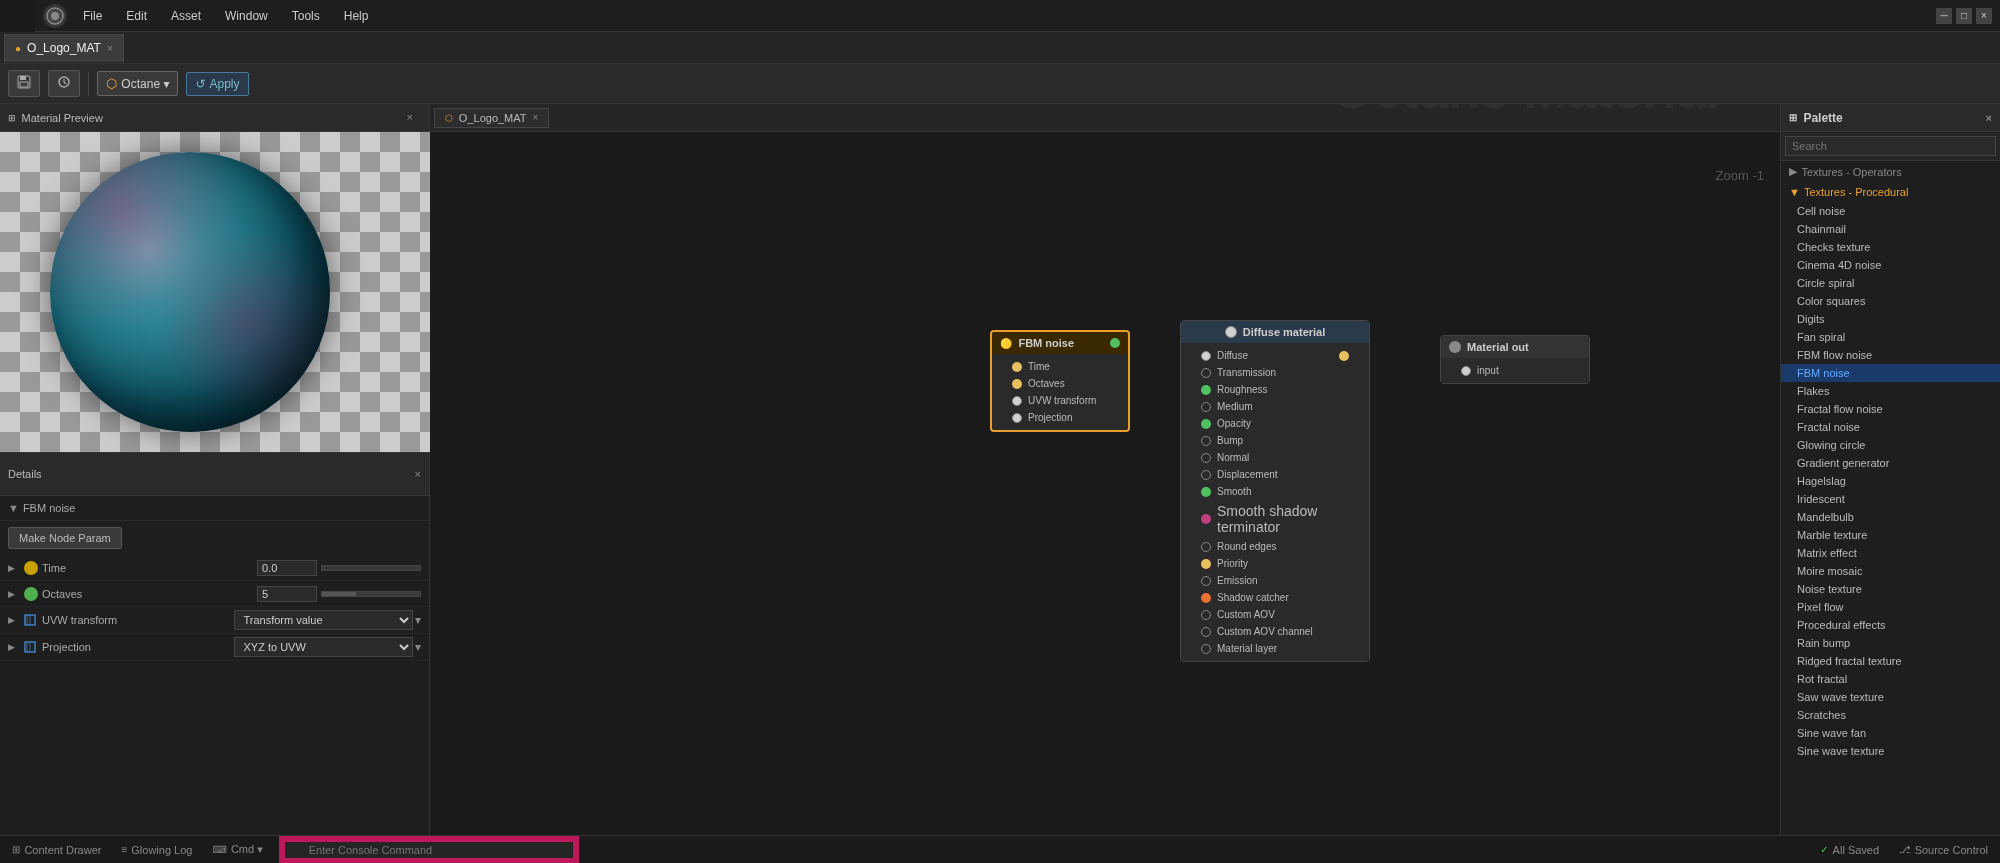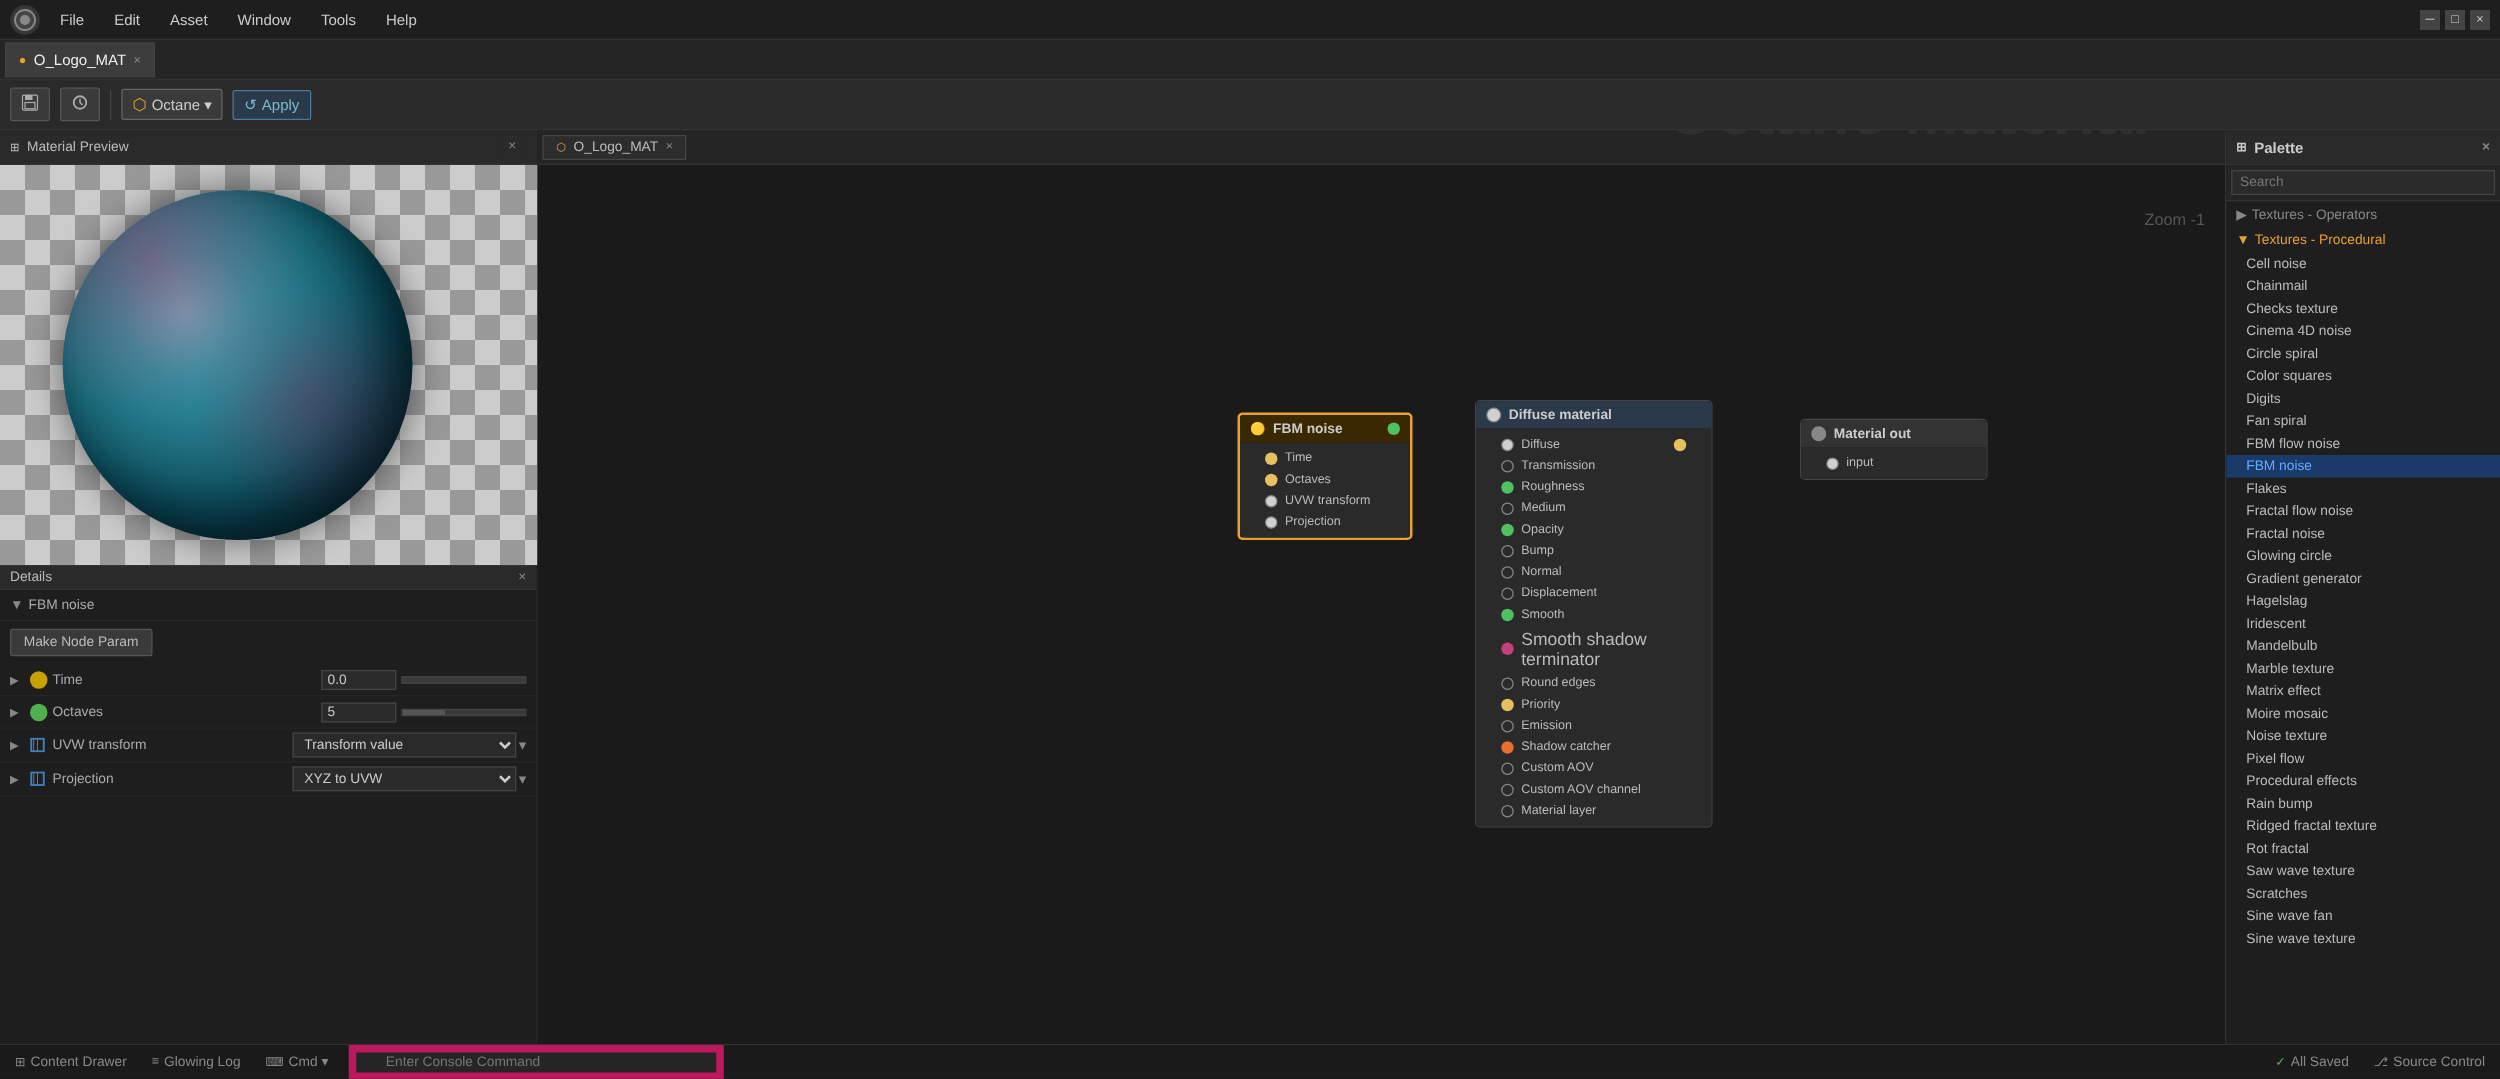--- a/index.html
+++ b/index.html
@@ -17,20 +17,21 @@
 
     
     .title-bar {
       height: 32px;
       background: #1e1e1e;
       display: flex;
       align-items: center;
       padding: 0 8px;
       border-bottom: 1px solid #333;
       flex-shrink: 0;
+      margin-left: 35px;
     }
     .app-icon {
       width: 24px; height: 24px;
       background: radial-gradient(circle, #555, #222);
       border-radius: 50%;
       margin-right: 12px;
       display: flex; align-items: center; justify-content: center;
       font-size: 10px; color: #aaa;
     }
     .menu-bar {
@@ -181,21 +182,21 @@
       border-radius: 50%;
     }
 
     
     .details-panel {
       flex: 1;
       overflow-y: auto;
       background: #1e1e1e;
     }
     .details-header {
-      height: 20px;
+      height: 44px;
       background: #2a2a2a;
       display: flex;
       align-items: center;
       padding: 0 8px;
       border-bottom: 1px solid #333;
       border-top: 1px solid #333;
       gap: 6px;
       font-size: 11px;
       color: #bbb;
     }
@@ -364,20 +365,21 @@
 
     
     .diffuse-node {
       left: 750px;
       top: 160px;
       width: 190px;
       border: 1px solid #444;
     }
     .diffuse-header {
       background: #2a3a4a;
+      justify-content: center;
     }
 
     
     .material-out-node {
       left: 1010px;
       top: 175px;
       width: 150px;
       border: 1px solid #444;
     }
     .material-out-header {

